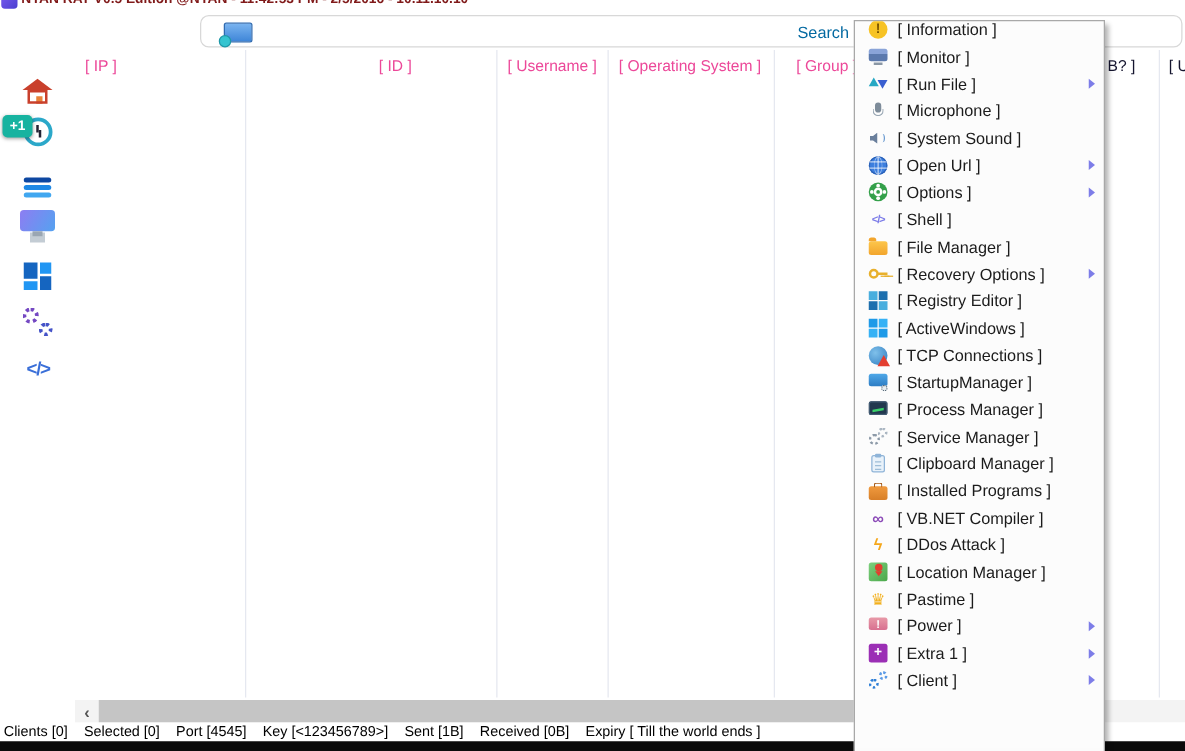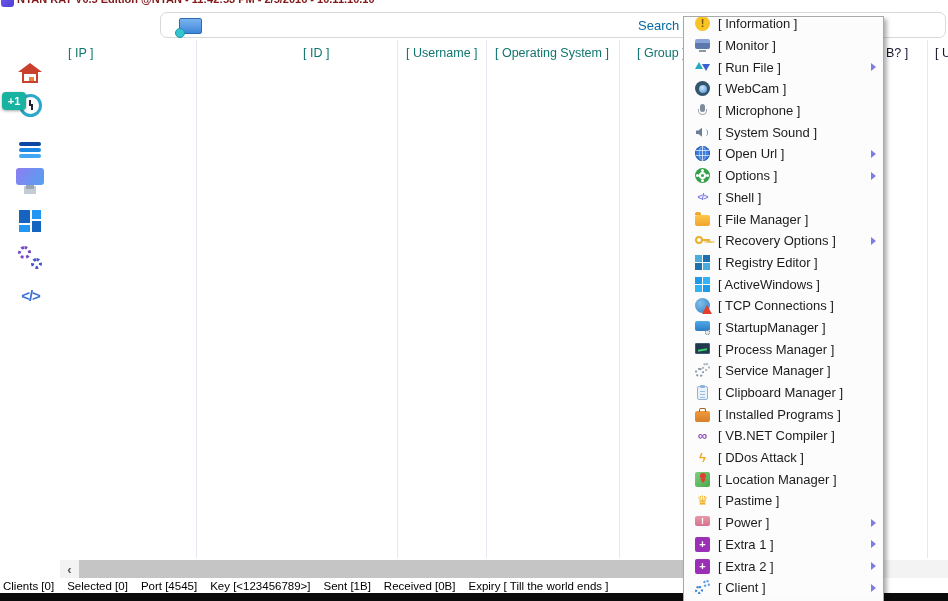--- a/index.html
+++ b/index.html
@@ -12,21 +12,21 @@
   
   .search-box{position:absolute;left:160px;top:12px;width:786px;height:26px;background:#fff;
     border:1px solid #d8d8d8;border-radius:7px;box-sizing:border-box;z-index:1}
   .search-screen{position:absolute;left:18px;top:5px;width:21px;height:14px;border-radius:2px;
     background:linear-gradient(#7ab4f0,#3f86d8);border:1px solid #2f6ab0}
   .search-screen::after{content:"";position:absolute;left:-5px;bottom:-5px;width:8px;height:8px;border-radius:50%;
     background:#35c4d0;border:1px solid #1e98a8}
   .search-ph{position:absolute;left:477px;top:5px;font-size:13px;color:#0369a1;white-space:nowrap}
   
   .col{position:absolute;top:40px;height:518px;border-right:1px solid #e5e8f0;box-sizing:border-box}
-  .col-label{display:inline-block;padding:6px 0 0 8px;font-size:12.5px;color:#0f766e;white-space:nowrap}
+  .col-label{display:inline-block;padding:6px 0 0 8px;font-size:12.5px;color:#ec4899;white-space:nowrap}
   .hdr-frag{position:absolute;top:46px;font-size:12.5px;color:#15152f;white-space:nowrap}
   .frag-sep{position:absolute;left:927px;top:40px;width:1px;height:518px;background:#e5e8f0}
   
   .si{position:absolute;left:17px;width:27px;height:27px;display:flex;align-items:center;justify-content:center}
   .si-home::before{content:"";position:absolute;top:1px;left:1px;border-left:12px solid transparent;
     border-right:12px solid transparent;border-bottom:9px solid #c9402c}
   .si-home::after{content:"";position:absolute;top:10px;left:5px;width:16px;height:11px;border:2px solid #c9402c;
     box-sizing:border-box;background:#fff linear-gradient(#e8833a,#e8833a) 5px 3px/5px 6px no-repeat}
   .si-clock::before{content:"";position:absolute;inset:2px;border-radius:50%;border:3px solid #2ba8c9;background:#fff;box-sizing:border-box}
   .si-clock::after{content:"";position:absolute;left:12px;top:8px;width:2px;height:6px;background:#223;box-shadow:2px 4px 0 #223}
@@ -245,25 +245,20 @@
           <span class="menu-label">[ Monitor ]</span>
           <span class="arrow" style="visibility: hidden;"></span>
         </div>
 
         <div class="menu-item">
           <span class="mi mi-run-file"></span>
           <span class="menu-label">[ Run File ]</span>
           <span class="arrow"></span>
         </div>
 
-        <div class="menu-item">
-          <span class="mi mi-webcam"></span>
-          <span class="menu-label">[ WebCam ]</span>
-          <span class="arrow" style="visibility: hidden;"></span>
-        </div>
 
         <div class="menu-item">
           <span class="mi mi-microphone"></span>
           <span class="menu-label">[ Microphone ]</span>
           <span class="arrow" style="visibility: hidden;"></span>
         </div>
 
         <div class="menu-item">
           <span class="mi mi-system-sound"></span>
           <span class="menu-label">[ System Sound ]</span>
@@ -377,25 +372,20 @@
           <span class="menu-label">[ Power ]</span>
           <span class="arrow"></span>
         </div>
 
         <div class="menu-item">
           <span class="mi mi-extra-1"></span>
           <span class="menu-label">[ Extra 1 ]</span>
           <span class="arrow"></span>
         </div>
 
-        <div class="menu-item">
-          <span class="mi mi-extra-2"></span>
-          <span class="menu-label">[ Extra 2 ]</span>
-          <span class="arrow"></span>
-        </div>
 
         <div class="menu-item">
           <span class="mi mi-client"></span>
           <span class="menu-label">[ Client ]</span>
           <span class="arrow"></span>
         </div>
 
     </div>
     <div class="menu-scroll-down"></div>
   </div>

